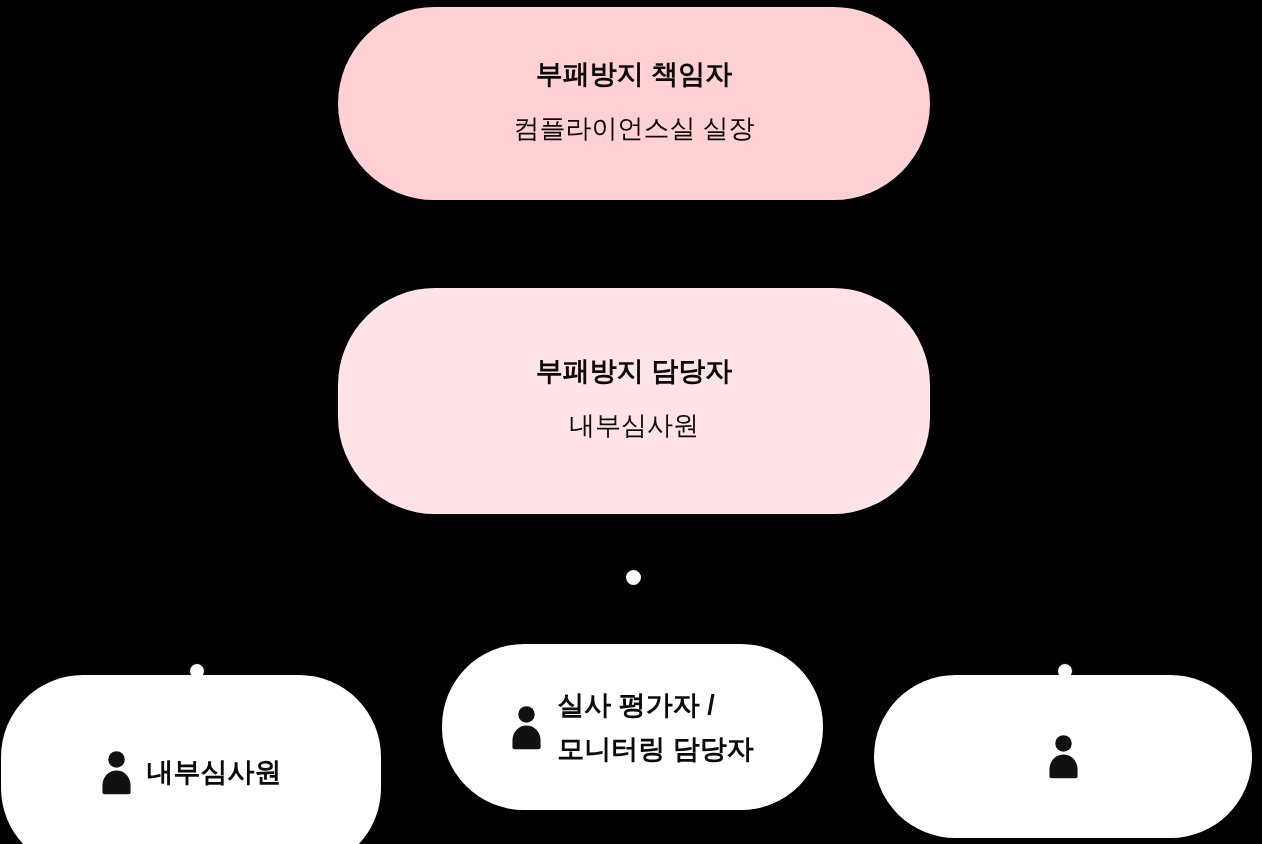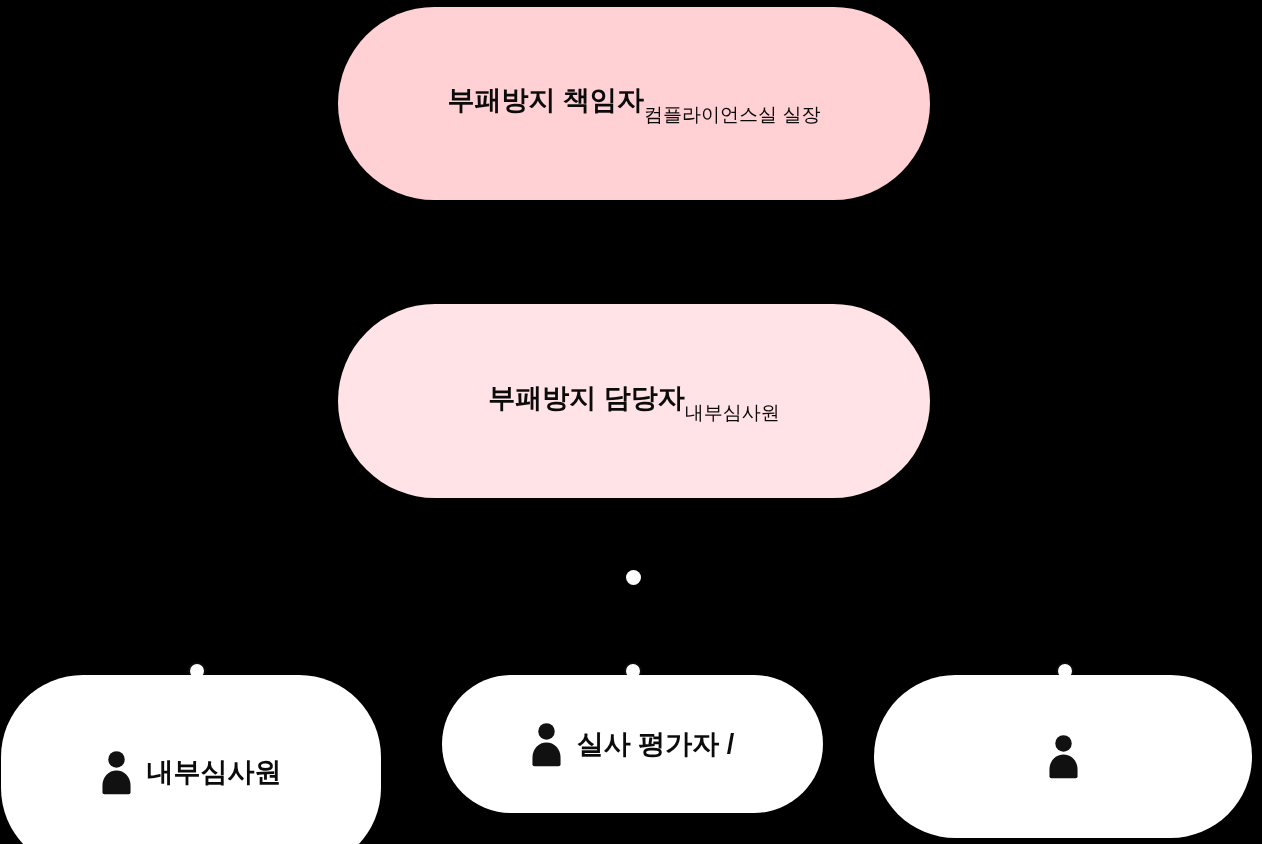--- a/index.html
+++ b/index.html
@@ -11,56 +11,56 @@
   .stage {
     position: relative;
     width: 1262px;
     height: 844px;
     background: var(--background, #000);
     overflow: hidden;
   }
   .pill {
     position: absolute;
     display: flex;
-    flex-direction: row;
+    flex-direction: column;
     align-items: center;
     justify-content: center;
   }
   .pill--top {
     left: 338px; top: 7px;
     width: 592px; height: 193px;
     background: var(--pill-top, #ffd1d5);
     border-radius: 97px;
   }
   .pill--mid {
-    left: 338px; top: 304px;
-    width: 592px; height: 194px;
+    left: 338px; top: 288px;
+    width: 592px; height: 226px;
     background: var(--pill-mid, #ffe3e6);
     border-radius: 97px;
   }
   .pill__title {
     font-size: 27px;
     font-weight: 700;
     line-height: 33px;
     margin-top: -6px;
   }
   .pill__subtitle {
-    font-size: 19px;
+    font-size: 26px;
     font-weight: 400;
     line-height: 31px;
     margin-top: 22px;
   }
   .pill--leaf {
     background: var(--pill-bottom, #fff);
     border-radius: 82px;
     flex-direction: row;
     gap: 15px;
   }
   .pill--leaf-1 { left: 1px;   top: 675px; width: 380px; height: 195px; }
-  .pill--leaf-2 { left: 442px; top: 675px; width: 381px; height: 138px; }
+  .pill--leaf-2 { left: 442px; top: 644px; width: 381px; height: 166px; }
   .pill--leaf-3 { left: 874px; top: 675px; width: 378px; height: 163px; }
   .leaf__label {
     font-size: 27px;
     font-weight: 700;
     line-height: 33px;
   }
   .leaf__label--twoline { text-align: left; line-height: 44px; }
   .person-icon { width: 31px; height: 45px; flex: 0 0 auto; }
   .person-icon svg { display: block; width: 100%; height: 100%; }
   .person-icon path, .person-icon circle { fill: var(--icon, #111); }
@@ -113,20 +113,21 @@
 
   <div class="pill pill--leaf pill--leaf-2">
     <span class="person-icon">
       <svg viewBox="0 0 32 45" xmlns="http://www.w3.org/2000/svg">
         <circle cx="16" cy="9" r="8.5"></circle>
         <path d="M3.5 45 Q1.5 45 1.5 43 V36 C1.5 27 8 20.5 16 20.5 C24 20.5 30.5 27 30.5 36 V43 Q30.5 45 28.5 45 Z"></path>
       </svg>
     </span>
     <span class="leaf__label leaf__label--twoline">
       <div>실사 평가자 /</div>
+      <div>모니터링 담당자</div>
     </span>
   </div>
 
   <div class="pill pill--leaf pill--leaf-3">
     <span class="person-icon">
       <svg viewBox="0 0 32 45" xmlns="http://www.w3.org/2000/svg">
         <circle cx="16" cy="9" r="8.5"></circle>
         <path d="M3.5 45 Q1.5 45 1.5 43 V36 C1.5 27 8 20.5 16 20.5 C24 20.5 30.5 27 30.5 36 V43 Q30.5 45 28.5 45 Z"></path>
       </svg>
     </span>

